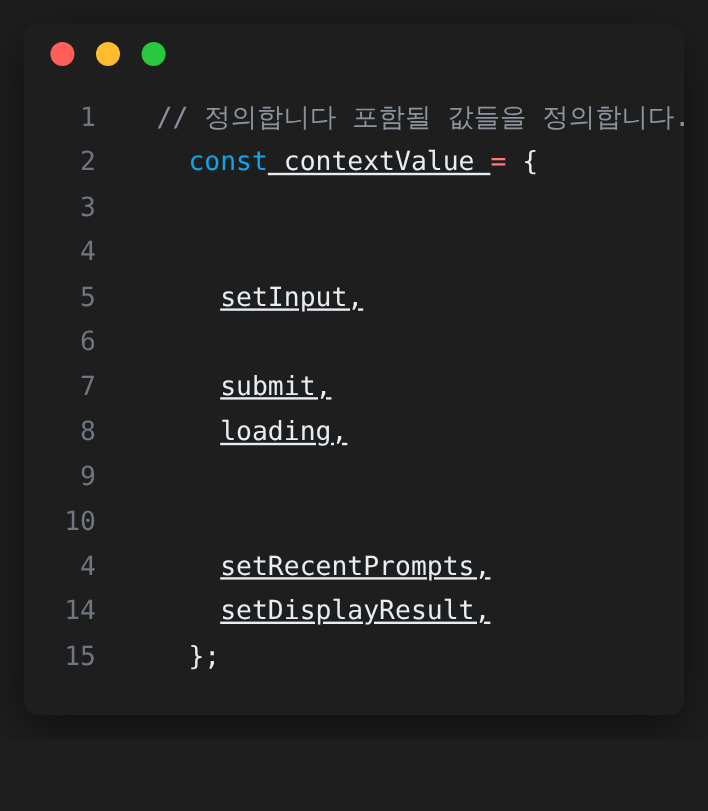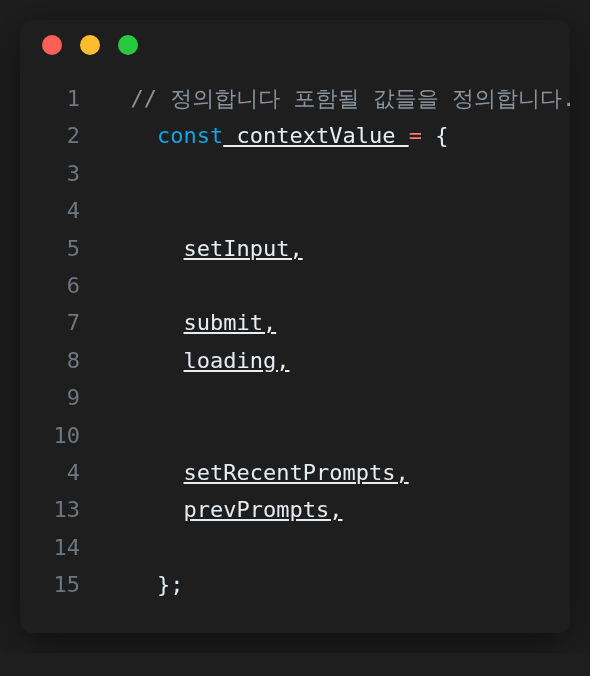--- a/index.html
+++ b/index.html
@@ -78,17 +78,16 @@
       <div class="line"><span class="line-number">2</span><span class="code-content">    <span class="keyword">const</span><span class="identifier"> contextValue </span><span class="operator">=</span><span class="punct"> {</span></span></div>
       <div class="line"><span class="line-number">3</span></div>
       <div class="line"><span class="line-number">4</span></div>
       <div class="line"><span class="line-number">5</span><span class="code-content">      <span class="identifier">setInput,</span></span></div>
       <div class="line"><span class="line-number">6</span></div>
       <div class="line"><span class="line-number">7</span><span class="code-content">      <span class="identifier">submit,</span></span></div>
       <div class="line"><span class="line-number">8</span><span class="code-content">      <span class="identifier">loading,</span></span></div>
       <div class="line"><span class="line-number">9</span></div>
       <div class="line"><span class="line-number">10</span></div>
       <div class="line"><span class="line-number">4</span><span class="code-content">      <span class="identifier">setRecentPrompts,</span></span></div>
-      <div class="line"><span class="line-number">13</span><span class="code-content">      <span class="identifier">prevPrompts,</span></span></div>
-      <div class="line"><span class="line-number">14</span></div>
+      <div class="line"><span class="line-number">14</span><span class="code-content">      <span class="identifier">setDisplayResult,</span></span></div>
       <div class="line"><span class="line-number">15</span><span class="code-content">    <span class="punct">};</span></span></div>
     </div>
 </div>
 
 </body></html>

